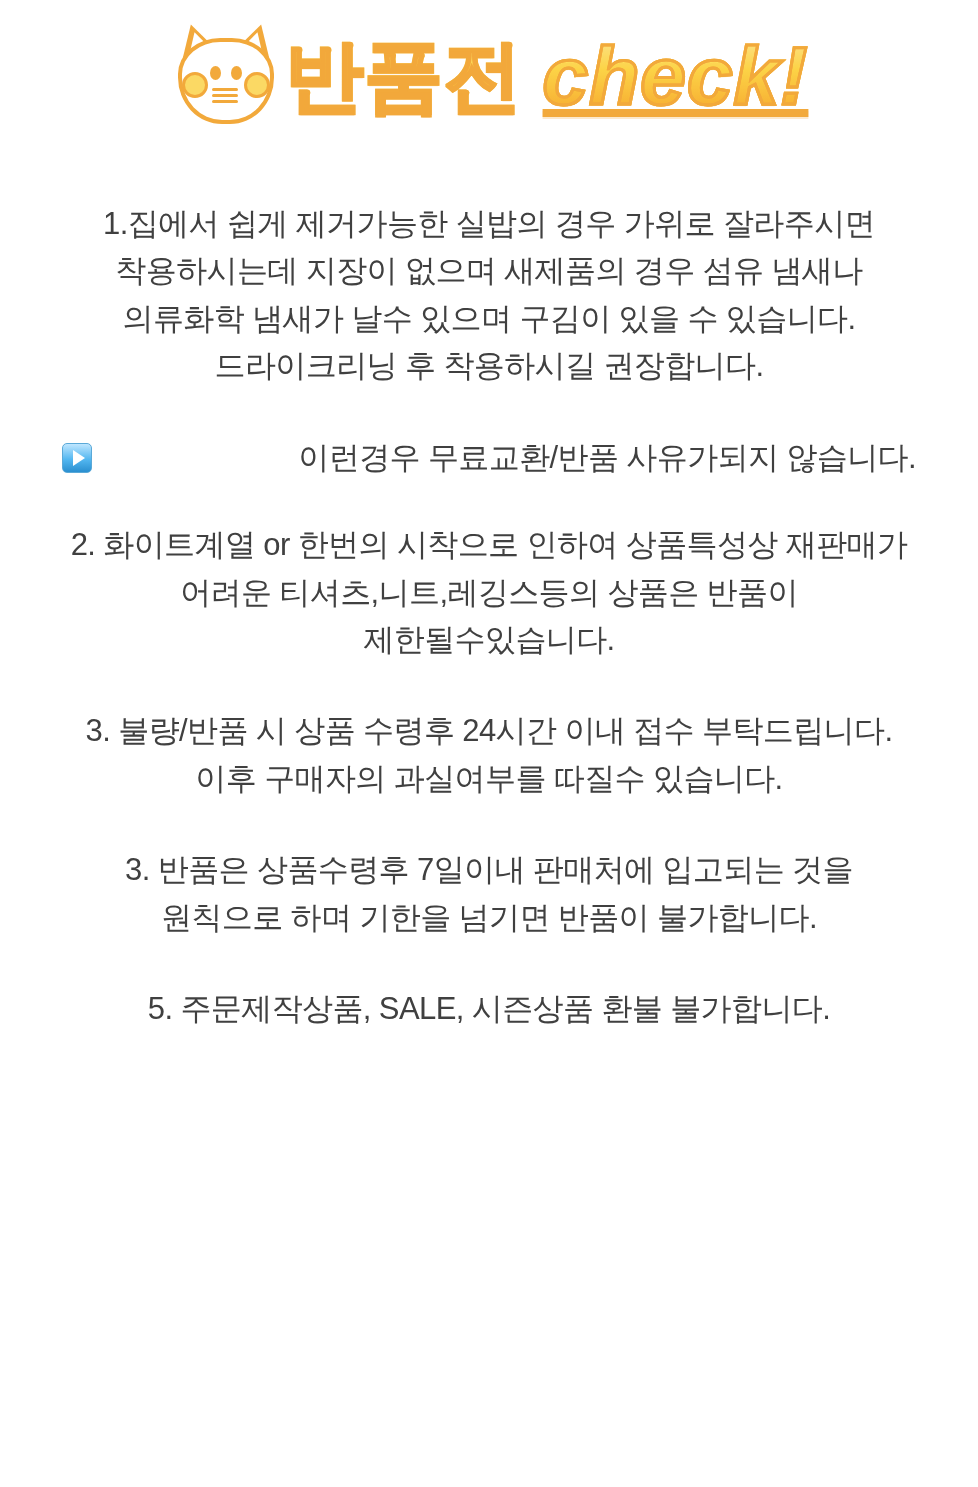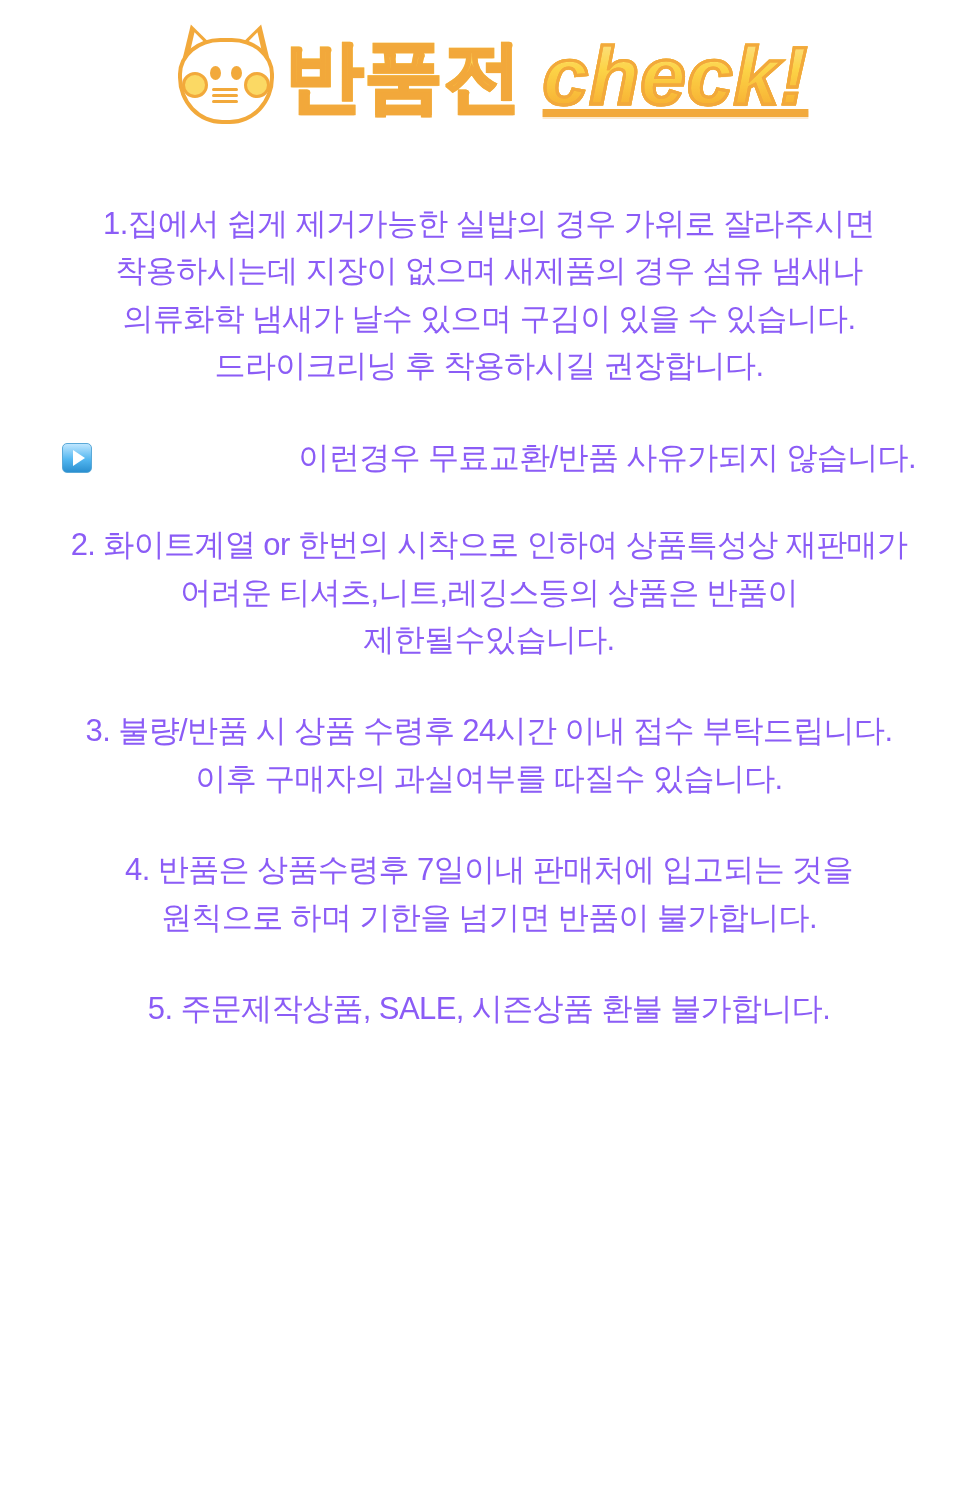--- a/index.html
+++ b/index.html
@@ -139,21 +139,21 @@
 
   
   .content {
     padding: 0 62px;
     box-sizing: border-box;
   }
   .para {
     font-size: 31px;
     line-height: 1.53;
     text-align: center;
-    color: #8b5cf6;
+    color: #404040;
     margin: 0 0 44px 0;
     letter-spacing: -0.6px;
     word-break: keep-all;
   }
   .para.tight { margin-bottom: 40px; }
 
   .para-arrow {
     display: flex;
     align-items: flex-start;
     justify-content: space-between;
@@ -222,18 +222,18 @@
     <div class="para para-arrow tight">
       <span class="arrow-icon"></span>
       <span class="arrow-text">이런경우 무료교환/반품 사유가되지 않습니다.</span>
     </div>
 
 
     <p class="para">2. 화이트계열 or 한번의 시착으로 인하여 상품특성상 재판매가 어려운 티셔츠,니트,레깅스등의 상품은 반품이 제한될수있습니다.</p>
 
     <p class="para">3. 불량/반품 시 상품 수령후 24시간 이내 접수 부탁드립니다. 이후 구매자의  과실여부를 따질수 있습니다.</p>
 
-    <p class="para">4. 반품은 상품수령후 7일이내 판매처에 입고되는 것을 원칙으로 하며 기한을 넘기면 반품이 불가합니다.</p>
+    <p class="para">3. 반품은 상품수령후 7일이내 판매처에 입고되는 것을 원칙으로 하며 기한을 넘기면 반품이 불가합니다.</p>
 
     <p class="para">5. 주문제작상품, SALE, 시즌상품 환불 불가합니다.</p>
 
   </div>
 </div>
 
 </body></html>

